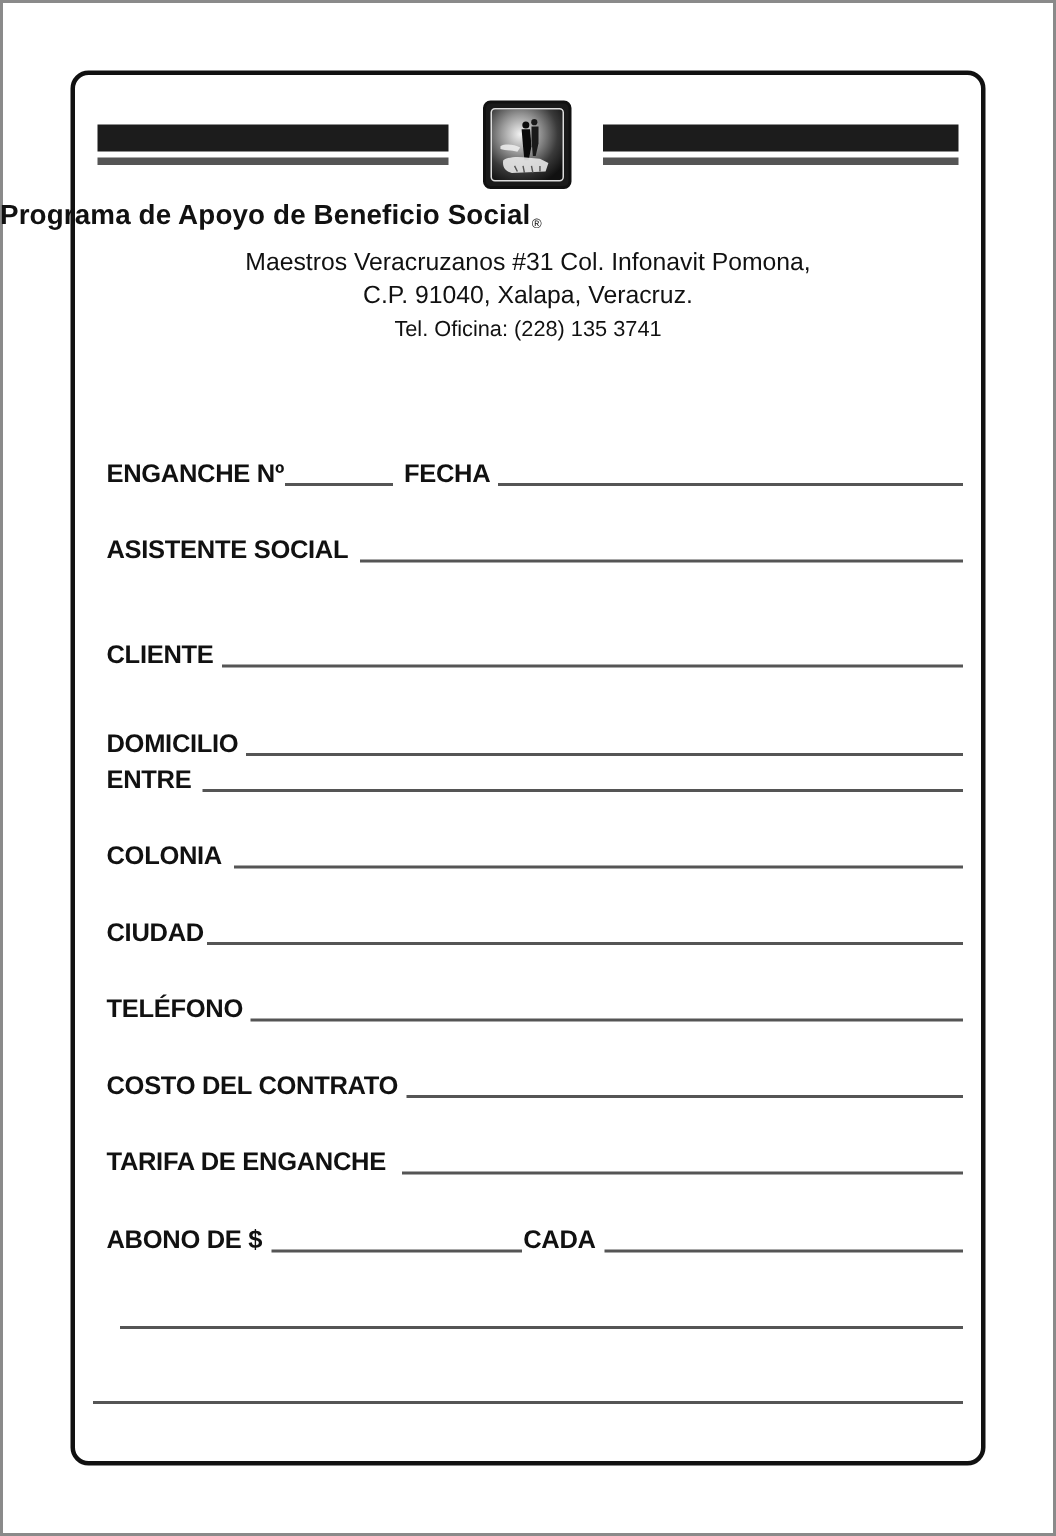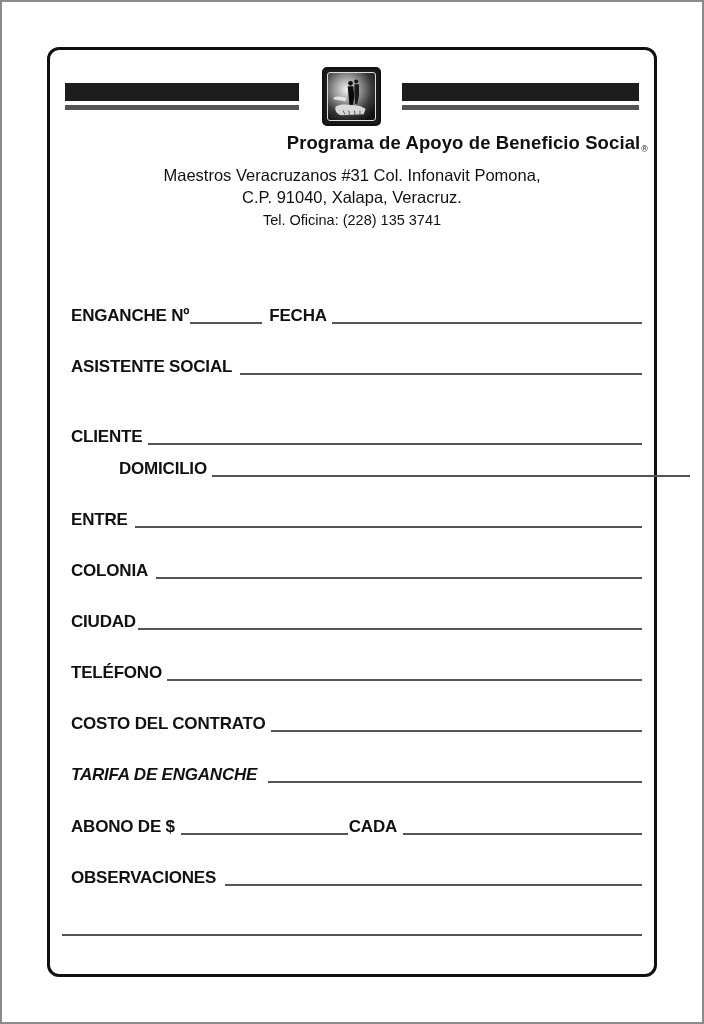--- a/index.html
+++ b/index.html
@@ -28,21 +28,21 @@
       border: 2px solid #111; border-radius: 5px; background: #1a1a1a; padding: 3px;
     }
     .logo-inner {
       width: 100%; height: 100%; border: 1.5px solid #ddd; border-radius: 3px;
       background: radial-gradient(circle at 40% 35%, #f2f2f2 0%, #9a9a9a 30%, #3a3a3a 60%, #111 85%);
       position: relative; overflow: hidden;
     }
     .logo-inner svg { position: absolute; left: 0; top: 0; width: 100%; height: 100%; }
 
     .title {
-      position: absolute; left: 0; width: 648px; top: 132px; text-align: right;
+      position: absolute; left: 0; width: 648px; top: 132px; text-align: left;
       font-weight: bold; font-size: 18.5px; color: #111; letter-spacing: 0.1px;
     }
     .title .reg { font-size: 9px; font-weight: normal; vertical-align: -3px; margin-left: 1px; }
     .address {
       position: absolute; left: 0; width: 704px; text-align: center;
       font-size: 16.5px; font-weight: normal; color: #111;
     }
     .address-1 { top: 166px; }
     .address-2 { top: 188px; }
     .phone {
@@ -111,21 +111,21 @@
 <div class="row" style="top:353px;">
   <span class="label">ASISTENTE SOCIAL</span>
   <span class="line" style="margin-left:8px;"></span>
 </div>
 
 <div class="row" style="top:423px;">
   <span class="label">CLIENTE</span>
   <span class="line" style="margin-left:6px;"></span>
 </div>
 
-<div class="row" style="top:455px;margin-left:48px;">
+<div class="row" style="top:482px;">
   <span class="label">DOMICILIO</span>
   <span class="line" style="margin-left:5px;"></span>
 </div>
 
 <div class="row" style="top:506px;">
   <span class="label">ENTRE</span>
   <span class="line" style="margin-left:7px;"></span>
 </div>
 
 <div class="row" style="top:557px;">
@@ -141,30 +141,29 @@
 <div class="row" style="top:659px;">
   <span class="label">TELÉFONO</span>
   <span class="line" style="margin-left:5px;"></span>
 </div>
 
 <div class="row" style="top:710px;">
   <span class="label">COSTO DEL CONTRATO</span>
   <span class="line" style="margin-left:6px;"></span>
 </div>
 
-<div class="row" style="top:761px;font-style:italic;">
+<div class="row" style="top:761px;">
   <span class="label">TARIFA DE ENGANCHE</span>
   <span class="line" style="margin-left:11px;"></span>
 </div>
 
 <div class="row" style="top:813px;">
   <span class="label">ABONO DE $</span>
   <span class="line fixed" style="width:167px; margin-left:6px;"></span>
   <span class="label" style="margin-left:1px;">CADA</span>
   <span class="line" style="margin-left:6px;"></span>
 </div>
 
 <div class="row" style="top:864px;">
-  <span class="label">OBSERVACIONES</span>
   <span class="line" style="margin-left:9px;"></span>
 </div>
 
 <div class="bottom-line"></div>
 
 </body></html>

